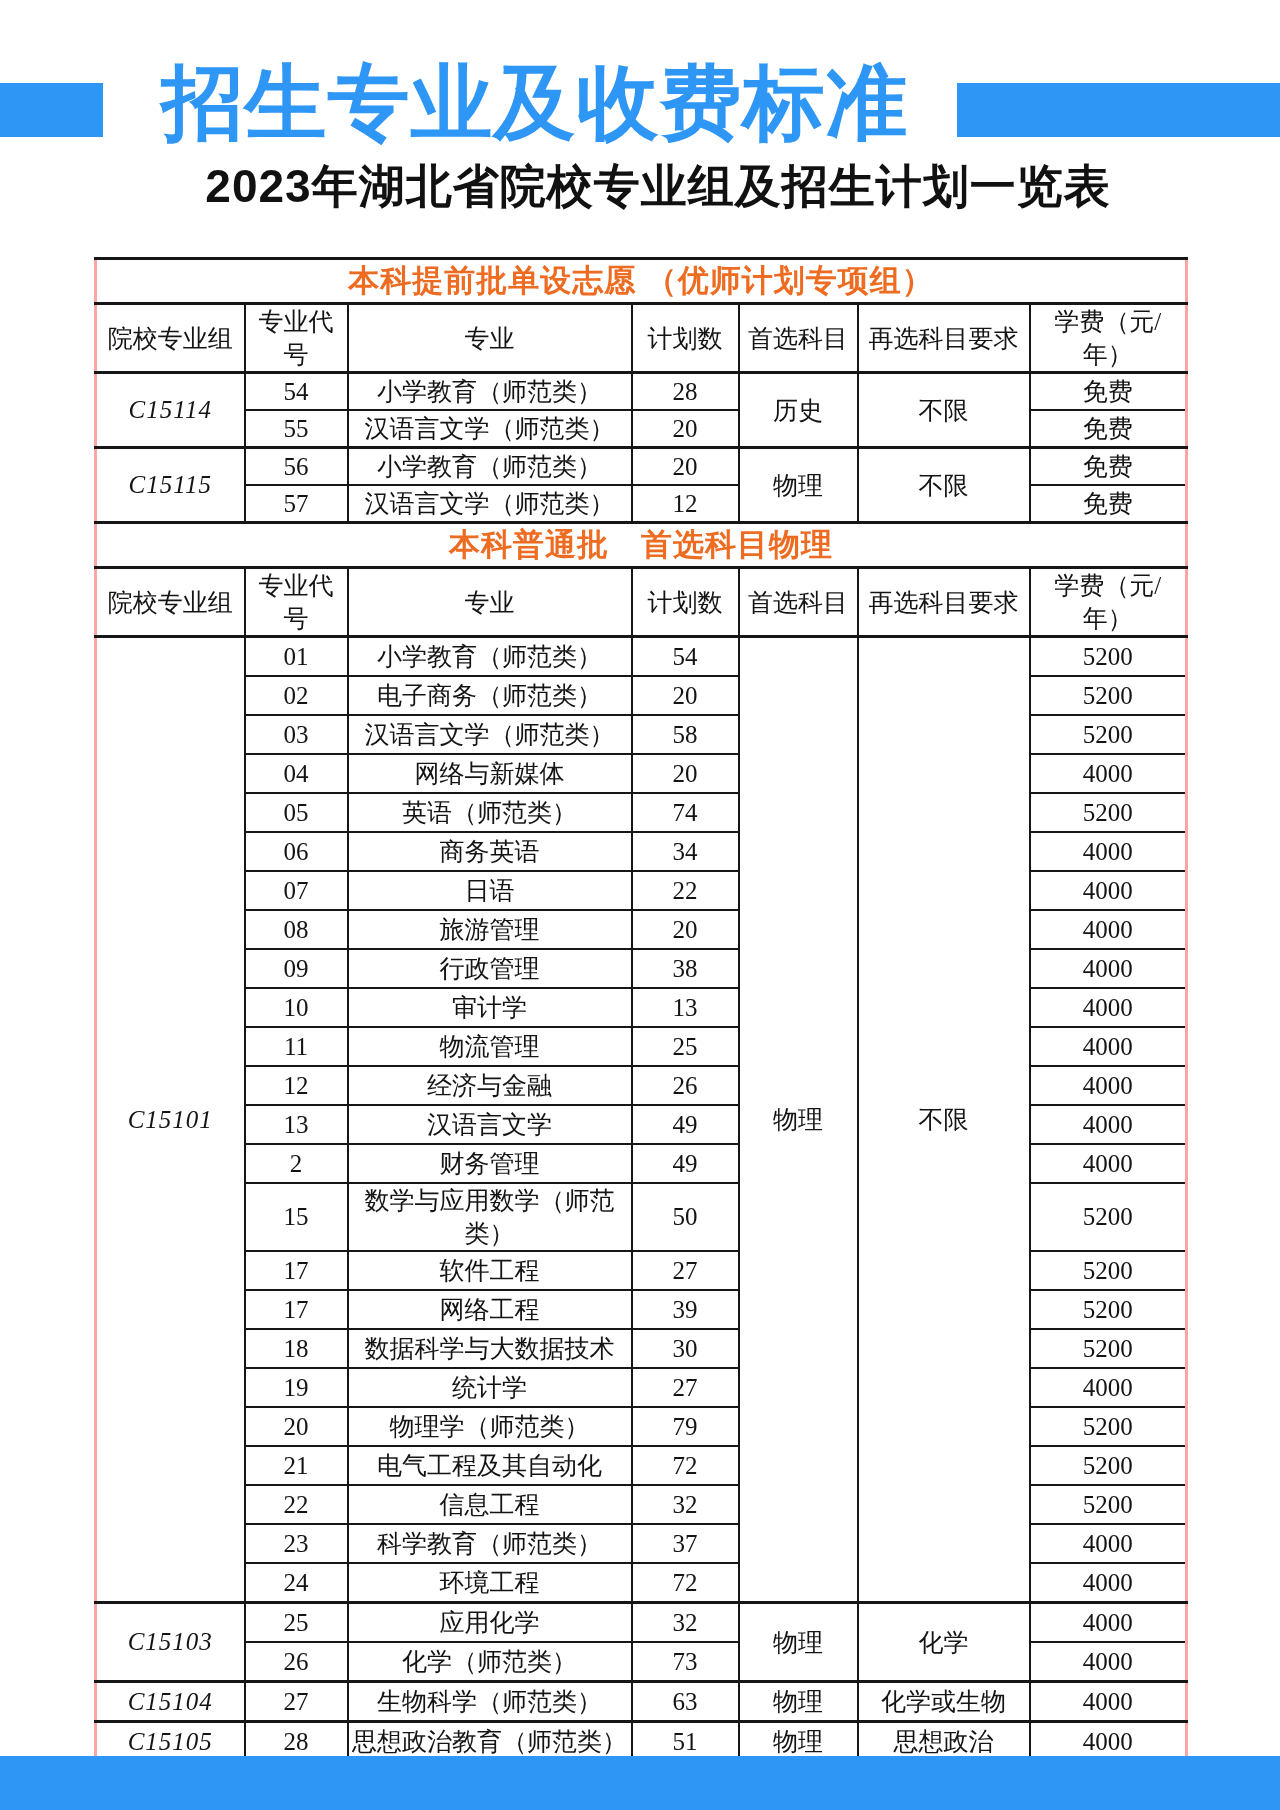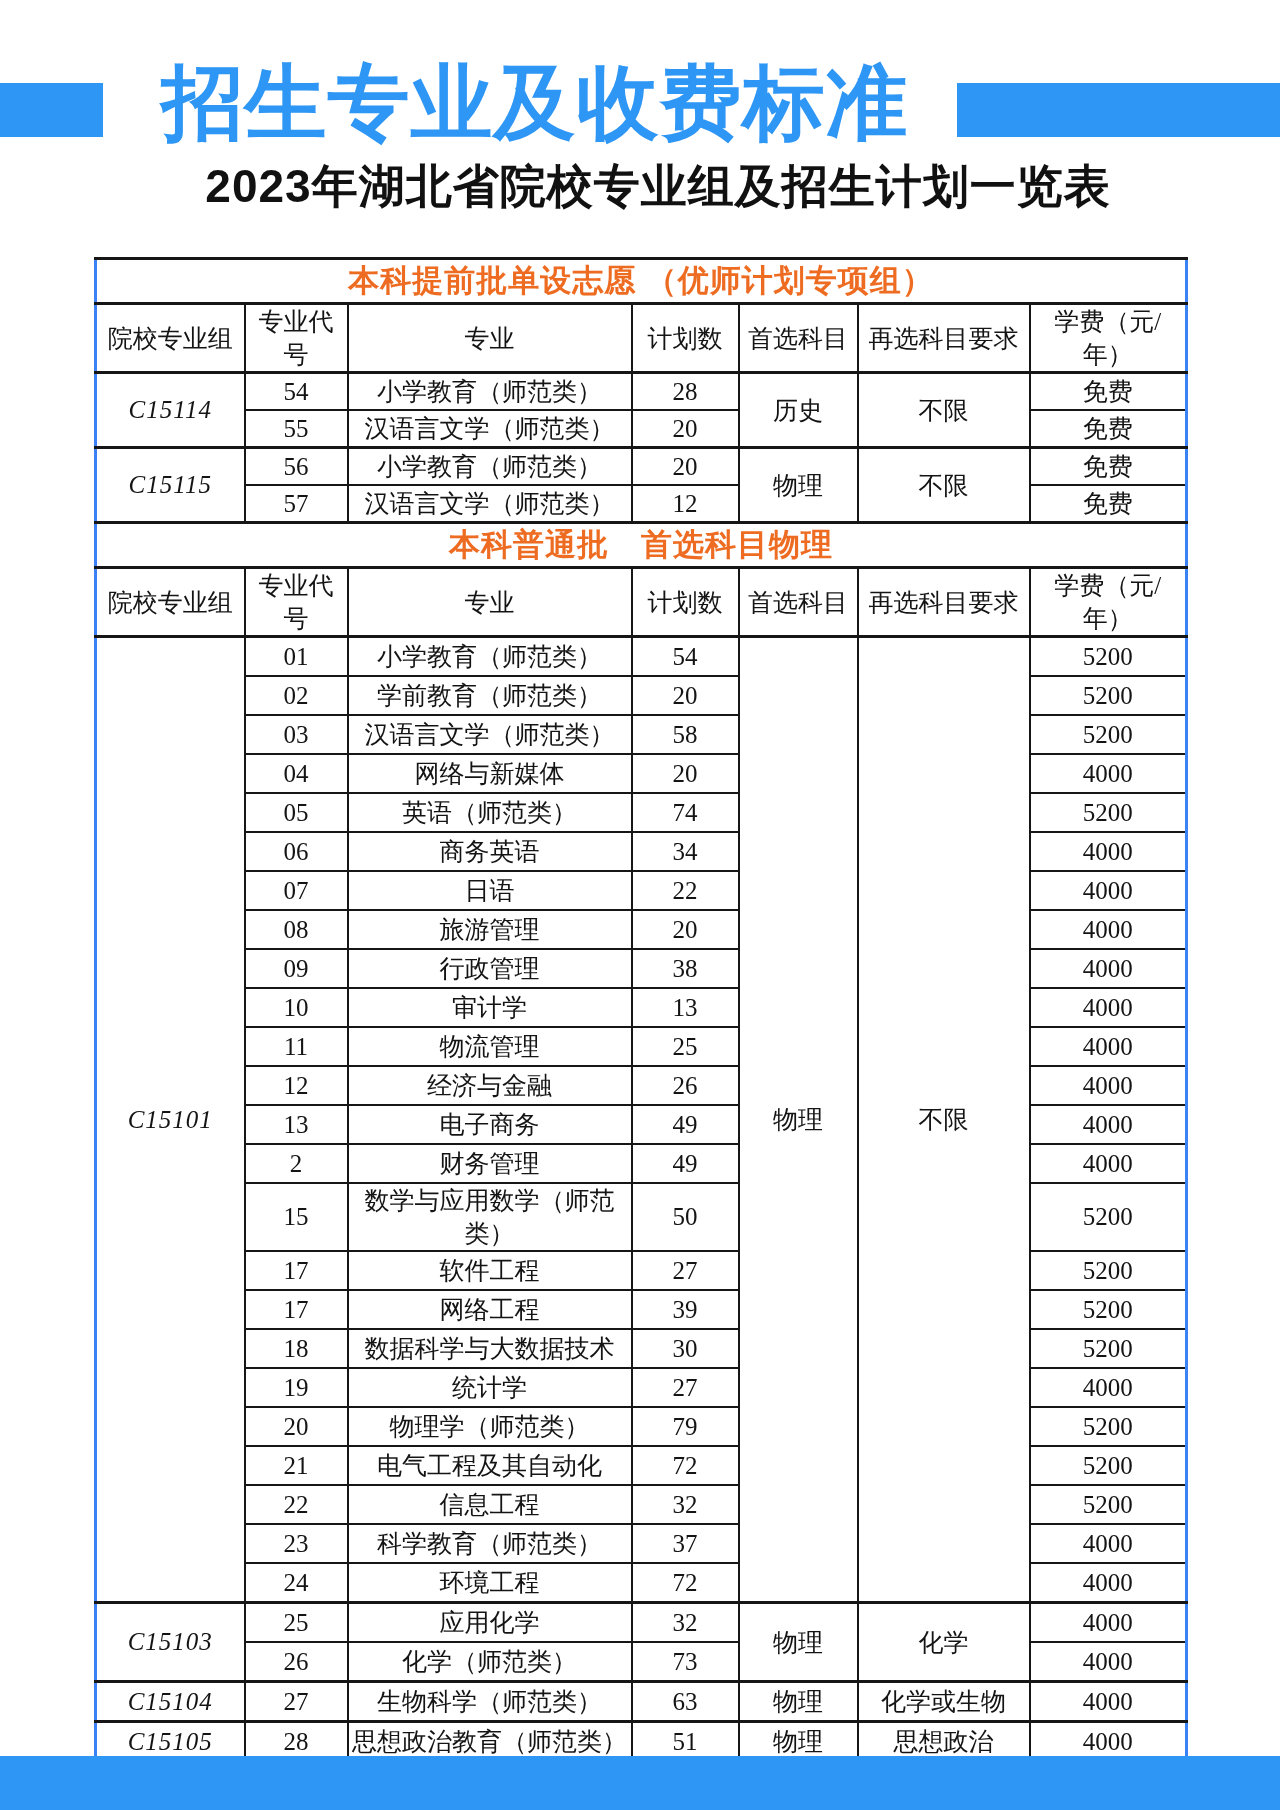--- a/index.html
+++ b/index.html
@@ -32,21 +32,21 @@
   table{
     border-collapse:collapse;table-layout:fixed;width:1091px;
     font-family:"Liberation Serif","DejaVu Serif",serif;
   }
   td,th{
     border:2px solid #161616;
     text-align:center;vertical-align:middle;
     padding:0 2px;overflow:hidden;
     font-weight:normal;
   }
-  table{border:3px solid #3b82f6;padding-left:44px;}
+  table{border:3px solid #fca5a5;padding-left:44px;}
   tr.band td{
     border-top:3px solid #161616;border-bottom:3px solid #161616;
     height:41px;
     font-family:"Liberation Sans","DejaVu Sans",sans-serif;
     font-weight:900;font-size:31px;color:#ee6c22;letter-spacing:1px;
   }
   tr.colhead th{height:41px;font-size:25px;}
   tr.colhead.compact th{height:36px;}
   tr.s1-row td{height:35px;font-size:25px;}
   tr.s2-row td{height:37px;font-size:25px;}
@@ -146,21 +146,21 @@
             <td class="group-cell" rowspan="24">C15101</td>
             <td class="code-cell">01</td>
             <td class="major-cell">小学教育（师范类）</td>
             <td class="plan-cell">54</td>
             <td class="subject-cell" rowspan="24">物理</td>
             <td class="subject-cell" rowspan="24">不限</td>
             <td class="fee-cell">5200</td>
           </tr>
           <tr class="s2-row">
             <td class="code-cell">02</td>
-            <td class="major-cell">学前教育（师范类）</td>
+            <td class="major-cell">电子商务（师范类）</td>
             <td class="plan-cell">20</td>
             <td class="fee-cell">5200</td>
           </tr>
           <tr class="s2-row">
             <td class="code-cell">03</td>
             <td class="major-cell">汉语言文学（师范类）</td>
             <td class="plan-cell">58</td>
             <td class="fee-cell">5200</td>
           </tr>
           <tr class="s2-row">
@@ -212,21 +212,21 @@
             <td class="fee-cell">4000</td>
           </tr>
           <tr class="s2-row">
             <td class="code-cell">12</td>
             <td class="major-cell">经济与金融</td>
             <td class="plan-cell">26</td>
             <td class="fee-cell">4000</td>
           </tr>
           <tr class="s2-row">
             <td class="code-cell">13</td>
-            <td class="major-cell">电子商务</td>
+            <td class="major-cell">汉语言文学</td>
             <td class="plan-cell">49</td>
             <td class="fee-cell">4000</td>
           </tr>
           <tr class="s2-row">
             <td class="code-cell">2</td>
             <td class="major-cell">财务管理</td>
             <td class="plan-cell">49</td>
             <td class="fee-cell">4000</td>
           </tr>
           <tr class="s2-row">

